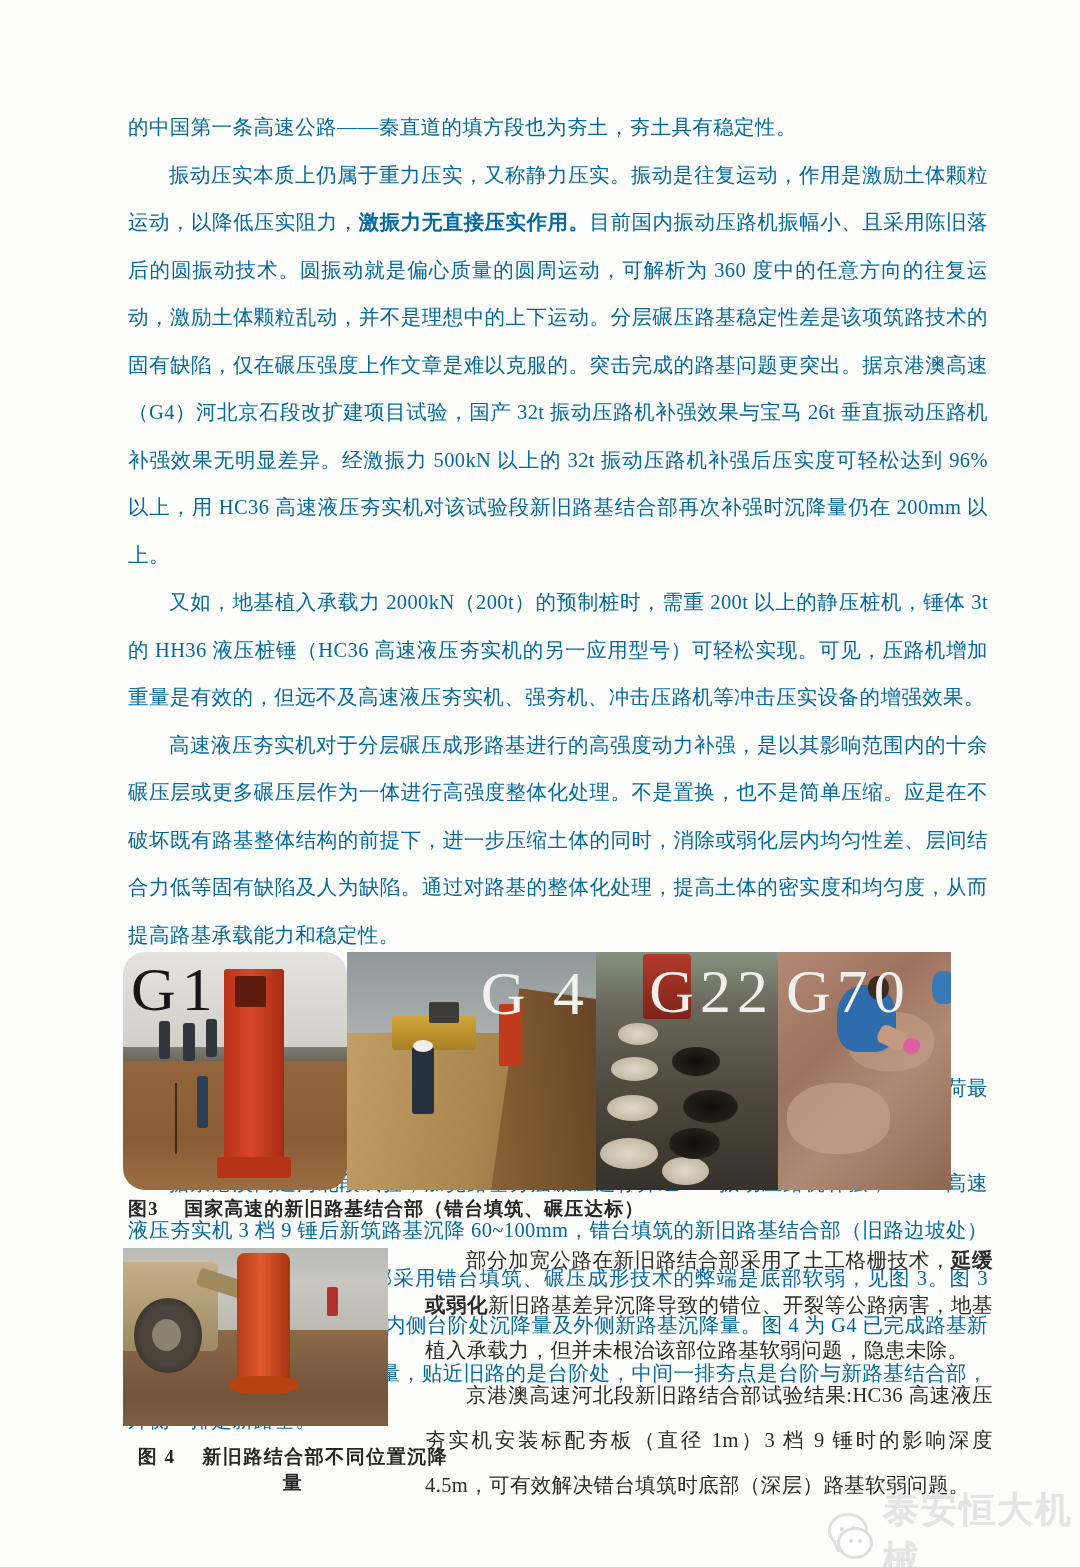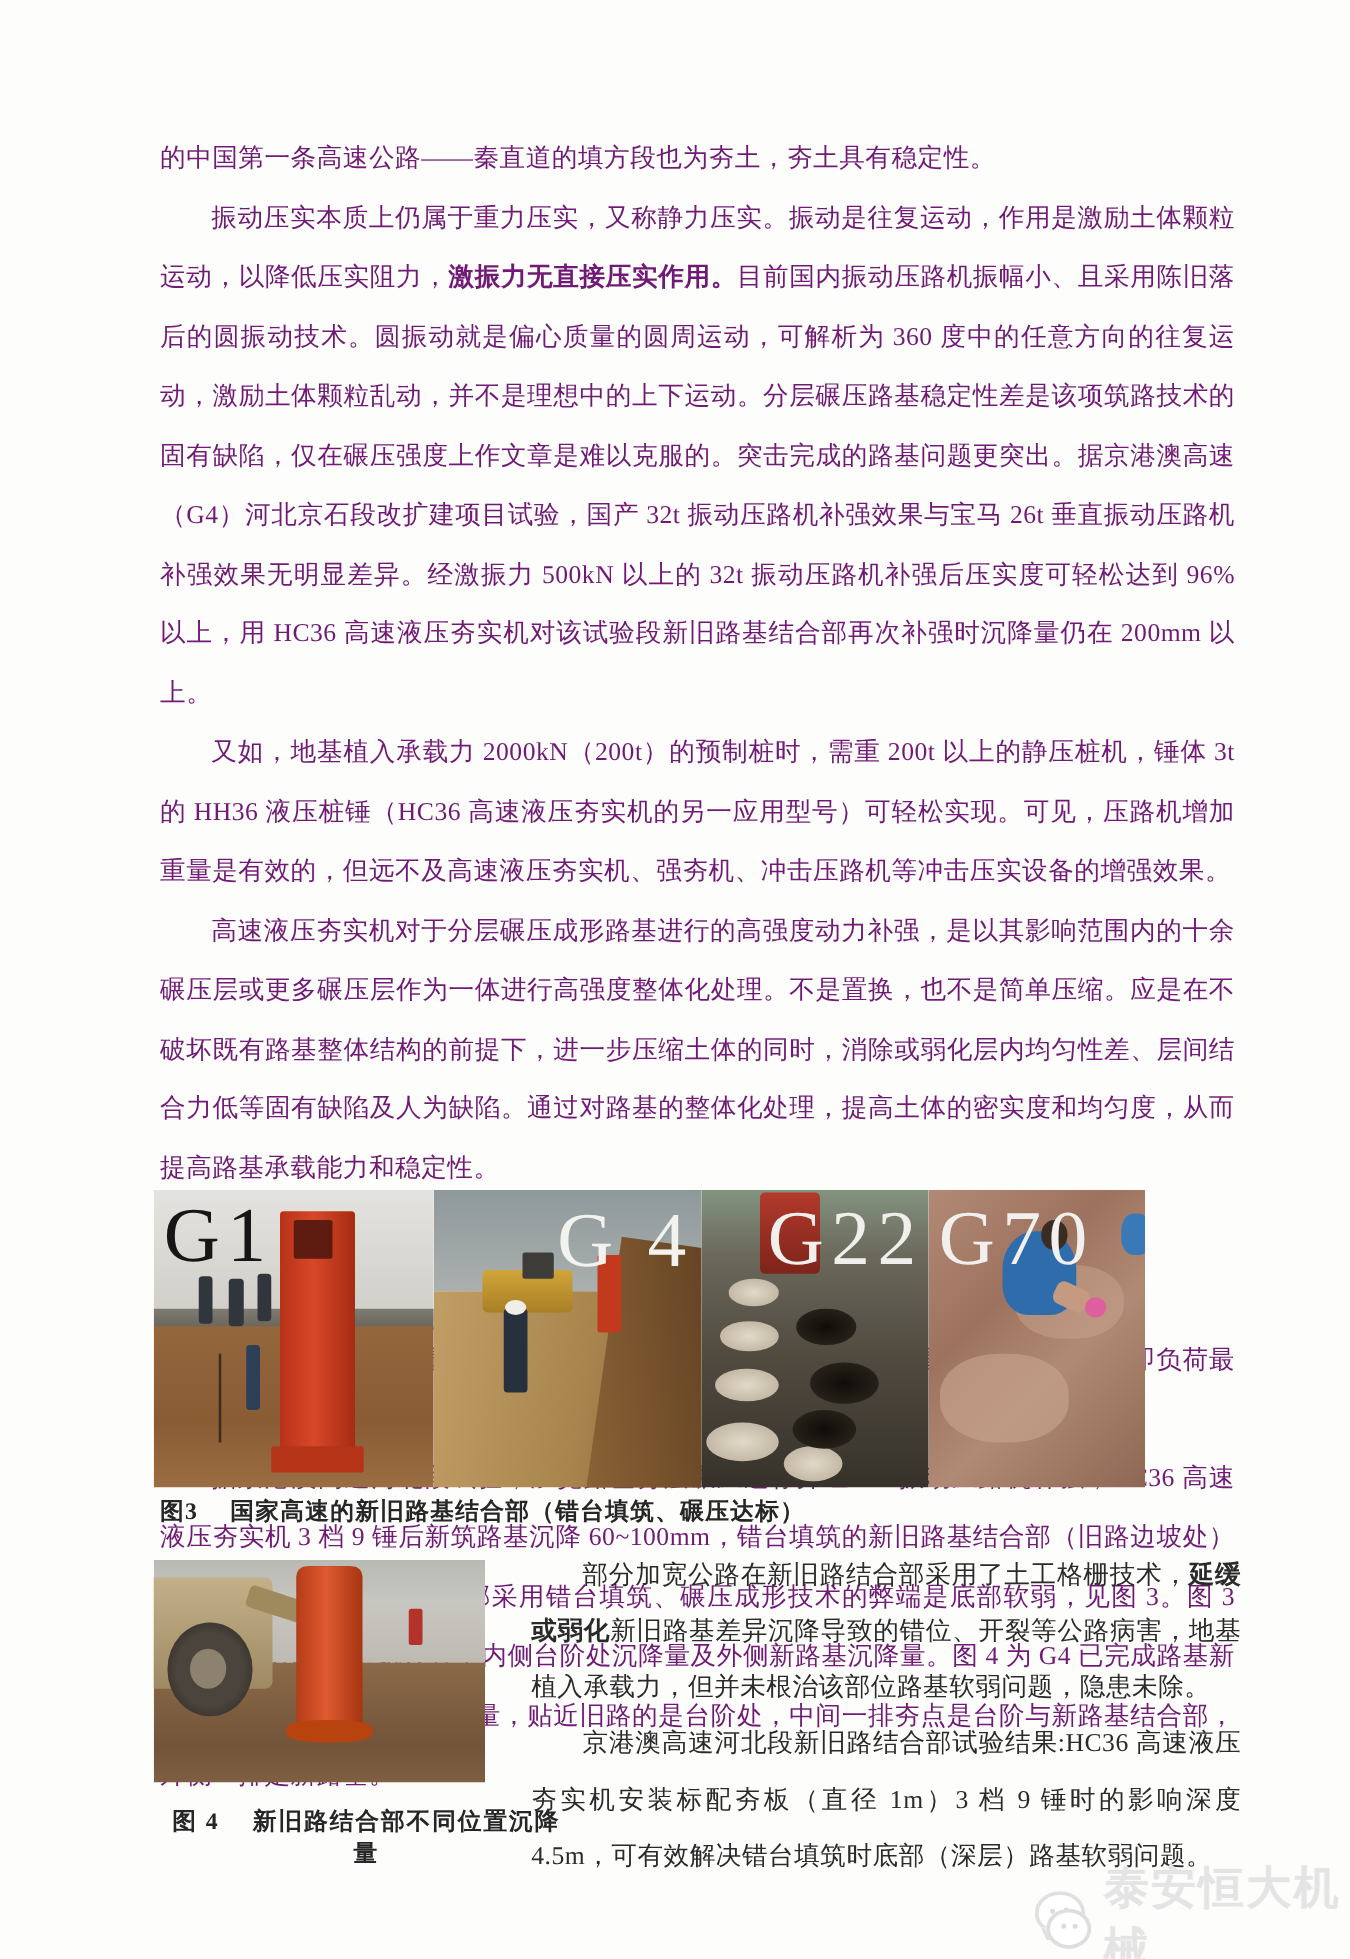--- a/index.html
+++ b/index.html
@@ -7,21 +7,21 @@
     width:1080px;height:1567px;position:relative;overflow:hidden;
     font-family:"Liberation Serif","DejaVu Serif",serif;
     color:#262626;
   }
   .page{position:absolute;left:0;top:0;width:1080px;height:1567px;background:#fdfdfc;}
 
   
   .textcol{
     position:absolute;left:128px;top:104px;width:860px;
     font-size:20.5px;line-height:47.5px;text-align:justify;
-    letter-spacing:0.4px;color:#701a75;
+    letter-spacing:0.4px;color:#0369a1;
   }
   .para{text-indent:2em;margin:0;}
   .para.noindent{text-indent:0;}
   .bold{font-weight:bold;}
   .heading{
     font-weight:bold;font-size:22px;margin:0;padding:0;
     margin-top:50px;margin-bottom:8px;text-indent:0;letter-spacing:1px;
   }
 
   
@@ -29,37 +29,37 @@
     position:absolute;left:123px;top:952px;width:862px;height:238px;
     display:flex;overflow:hidden;
   }
   .tile{position:relative;overflow:hidden;height:238px;}
   .tile .ph-label{
     position:absolute;z-index:9;font-family:"Liberation Serif","DejaVu Serif",serif;
     font-size:62px;letter-spacing:6px;line-height:1;
   }
 
   
-  .t-g1{width:224px;}
+  .t-g1{width:224px;border-radius:22px;}
   .t-g1 .sky{position:absolute;left:0;top:0;right:0;height:44%;background:linear-gradient(#e4e3df,#cfcdc6);}
   .t-g1 .treeline{position:absolute;left:0;top:40%;right:0;height:7%;background:linear-gradient(#7d7c72,#6a6257);}
   .t-g1 .ground{position:absolute;left:0;top:46%;right:0;bottom:0;background:linear-gradient(#93663c,#8a5c34 60%,#9a6e42);}
   .t-g1 .machine{position:absolute;left:45%;top:7%;width:27%;height:84%;background:linear-gradient(90deg,#b73218,#d8472a 45%,#a52c12);border-radius:3px;}
   .t-g1 .machine-win{position:absolute;left:50%;top:10%;width:14%;height:13%;background:#5e1c10;border-radius:2px;}
   .t-g1 .machine-foot{position:absolute;left:42%;top:86%;width:33%;height:9%;background:#b53418;border-radius:2px;}
   .t-g1 .fig{position:absolute;width:5%;height:16%;background:#31353c;border-radius:3px;}
   .t-g1 .fig.a{left:16%;top:29%;}
   .t-g1 .fig.b{left:27%;top:30%;}
   .t-g1 .fig.c{left:37%;top:28%;}
   .t-g1 .fig.d{left:33%;top:52%;height:22%;background:#2c3f57;}
   .t-g1 .pole{position:absolute;left:23%;top:55%;width:2px;height:30%;background:#3a2d1e;}
   .t-g1 .ph-label{left:8px;top:6px;color:#161616;}
 
   
-  .t-g4{width:214px;}
+  .t-g4{width:214px;padding-left:35px;}
   .t-g4 .sky{position:absolute;left:0;top:0;right:0;height:34%;background:linear-gradient(#8f989b,#aab0ae);}
   .t-g4 .dirt{position:absolute;left:0;top:34%;right:0;bottom:0;background:linear-gradient(100deg,#c19e66,#a9854e 55%,#7c552e);}
   .t-g4 .trench{position:absolute;right:-8%;top:18%;width:45%;height:90%;background:linear-gradient(75deg,#8a6236,#5d3d20);transform:rotate(8deg);}
   .t-g4 .loader{position:absolute;left:18%;top:27%;width:34%;height:14%;background:linear-gradient(#d0a53a,#a97f25);border-radius:4px;}
   .t-g4 .loader-cab{position:absolute;left:33%;top:21%;width:12%;height:9%;background:#3d3c38;border-radius:2px;}
   .t-g4 .redmast{position:absolute;left:61%;top:22%;width:9%;height:26%;background:#c23a1d;border-radius:2px;}
   .t-g4 .person{position:absolute;left:26%;top:40%;width:9%;height:28%;background:#27313e;border-radius:3px;}
   .t-g4 .hat{position:absolute;left:26.5%;top:37%;width:8%;height:5%;background:#efefe8;border-radius:50%;}
   .t-g4 .ph-label{right:6px;top:10px;color:#f2f2ef;}
 

